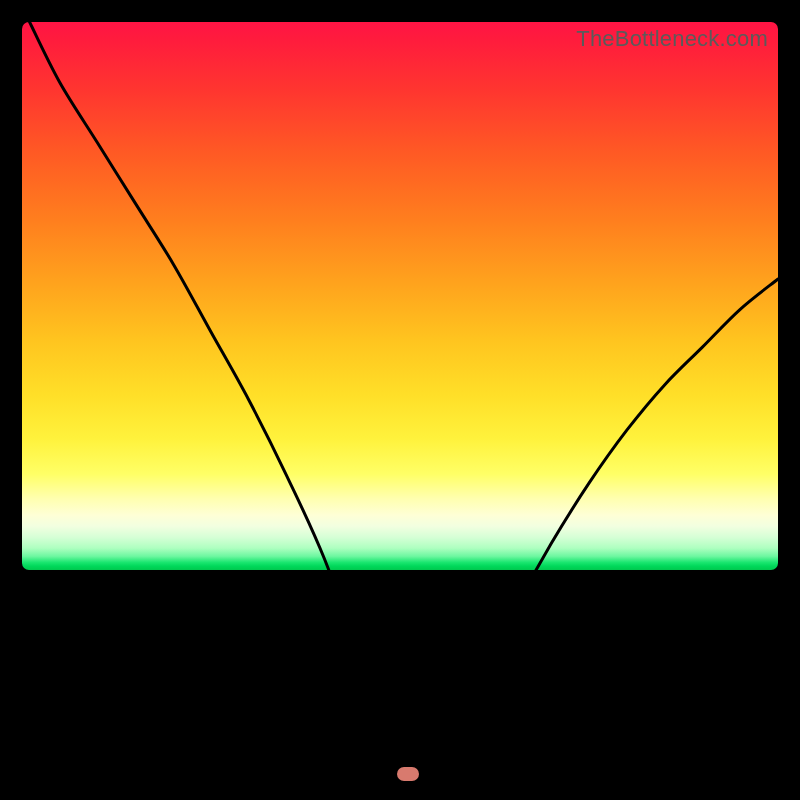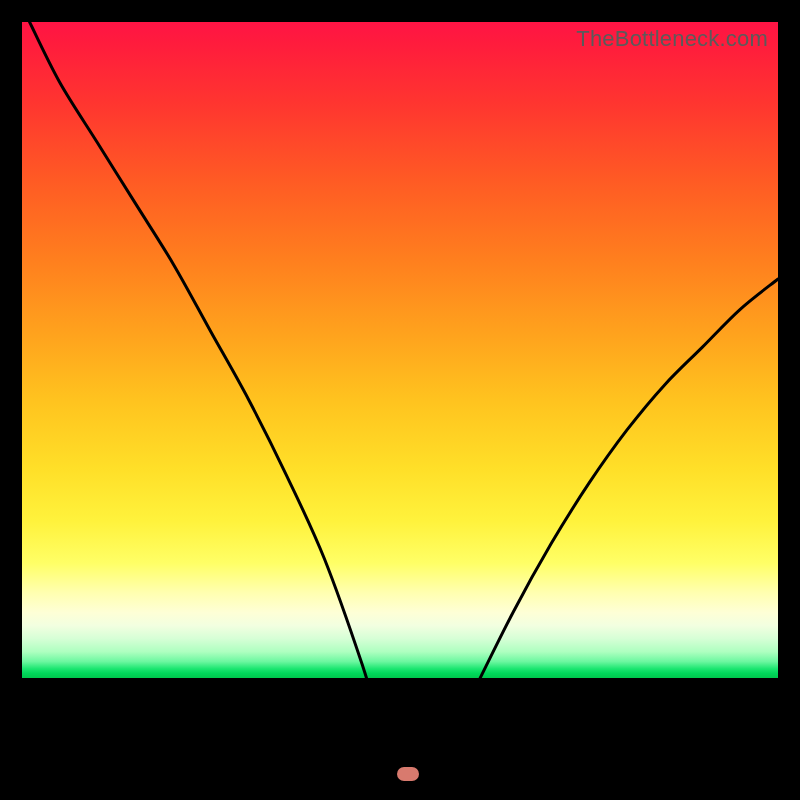--- a/index.html
+++ b/index.html
@@ -15,21 +15,21 @@
     position: relative;
     width: 800px;
     height: 800px;
     background: #000;
   }
   .plot-area {
     position: absolute;
     left: 22px;
     top: 22px;
     width: 756px;
-    height: 656px;
+    height: 548px;
     
     background: linear-gradient(
       to bottom,
       #ff1445 0%,
       #ff1b3d 3%,
       #ff3430 12%,
       #ff5a24 24%,
       #ff7e1e 36%,
       #ffa41d 48%,
       #ffc41f 58%,
@@ -39,20 +39,21 @@
       #ffffb0 87%,
       #feffd6 90%,
       #f2ffe0 92%,
       #d6ffd6 94%,
       #aeffc0 96%,
       #6cf7a0 97.5%,
       #1be670 98.6%,
       #00d85a 99.3%,
       #00c84e 100%
     );
+    border-radius: 7px;
   }
   .watermark {
     position: absolute;
     top: 4px;
     right: 10px;
     color: #5b5b5b;
     font-size: 22px;
     font-weight: 500;
     letter-spacing: 0.2px;
     user-select: none;

